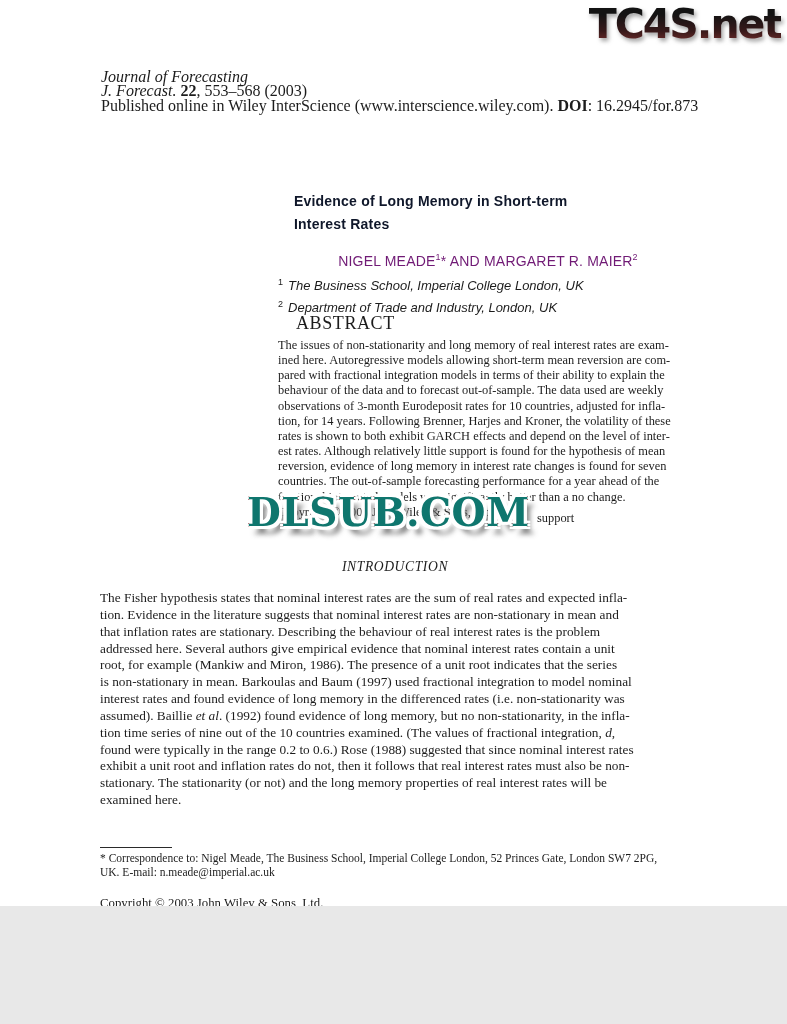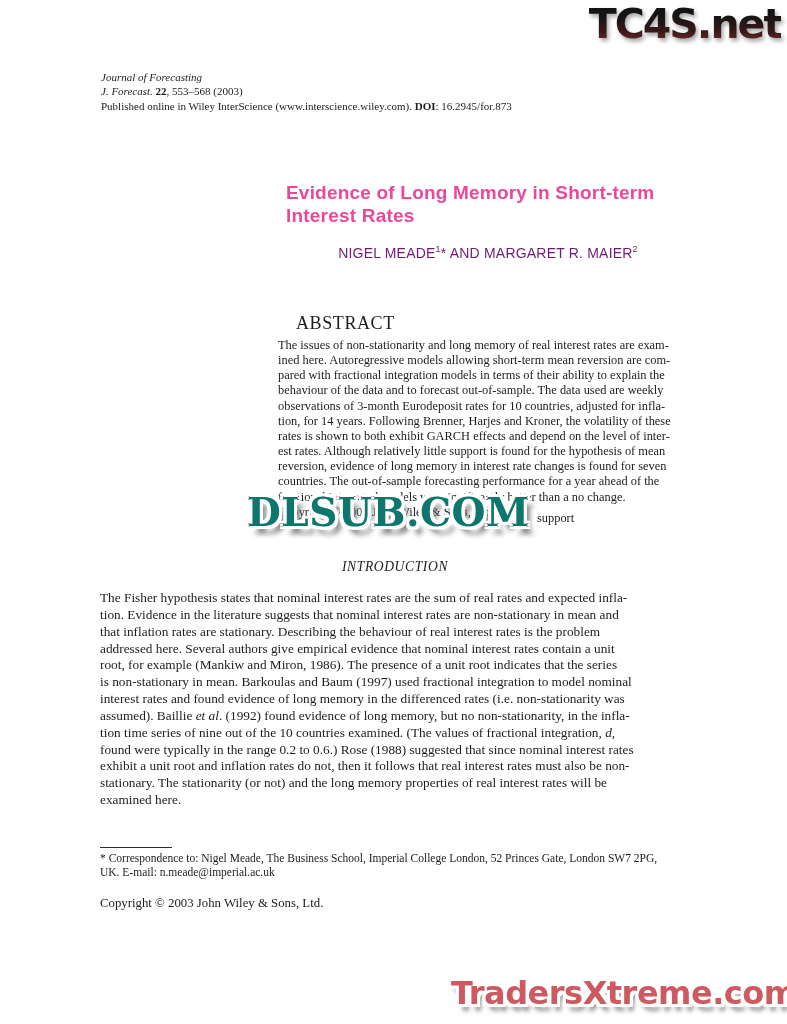--- a/index.html
+++ b/index.html
@@ -1,29 +1,29 @@
 <!DOCTYPE html>
 <html><head>
 <meta charset="utf-8">
 <style>
   html,body { margin:0; padding:0; background:#e8e8e8; }
   .page {
-    position:relative; width:787px; height:1024px; margin:0 auto;
+    position:relative; width:787px; height:906px; margin:0 auto;
     background:#ffffff; overflow:hidden;
     font-family:"Liberation Serif", serif; color:#1c1c1c;
   }
 
   
-  .journal-header { position:absolute; left:101px; top:70px; font-size:11px; line-height:14.4px; }
+  .journal-header { position:absolute; left:101px; top:70px; font-size:16px; line-height:14.4px; }
   .jh-italic { font-style:italic; }
   .jh-bold { font-weight:bold; }
 
   
   .title-block { position:absolute; left:278px; top:174px; width:420px; font-family:"Liberation Sans", sans-serif; }
-  .article-title { margin:8px; font-size:19px; line-height:22.5px; font-weight:bold; letter-spacing:0.2px; white-space:pre-line; color:#ec4899; }
+  .article-title { margin:16px; font-size:14px; line-height:22.5px; font-weight:bold; letter-spacing:0.2px; white-space:pre-line; color:#0f172a; }
   .authors-line { margin-top:17px; font-size:14px; letter-spacing:0.2px; color:#701a75;text-align:center; }
   .authors-line sup, .affil-row sup { font-size:9px; }
   .affils { margin-top:4px; font-size:13px; line-height:18px; }
   .affil-row sup { font-style:normal; margin-right:5px; }
   .affil-text { font-style:italic; }
 
   
   .abstract-block { position:absolute; left:278px; top:313px; width:410px; }
   .abstract-heading { font-size:18px; letter-spacing:0.6px; margin:0 0 4px 18px; font-weight:normal; }
   .abstract-text { font-size:12.4px; line-height:15.15px; white-space:pre; }
@@ -85,20 +85,28 @@
     </div>
     <div>
       <span>Published online in Wiley InterScience (www.interscience.wiley.com). </span><span class="jh-bold">DOI</span><span>: 16.2945/for.873</span>
     </div>
   </div>
 
   <div class="title-block">
     <h1 class="article-title">Evidence of Long Memory in Short-term
 Interest Rates</h1>
     <div class="authors-line"><span>NIGEL MEADE</span><sup>1</sup><span>* AND MARGARET R. MAIER</span><sup>2</sup></div>
+    <div class="affils">
+      <div class="affil-row">
+        <sup>1</sup><span class="affil-text">The Business School, Imperial College London, UK</span>
+      </div>
+      <div class="affil-row">
+        <sup>2</sup><span class="affil-text">Department of Trade and Industry, London, UK</span>
+      </div>
+    </div>
   </div>
 
   <div class="abstract-block">
     <h2 class="abstract-heading">ABSTRACT</h2>
     <div class="abstract-text">The issues of non-stationarity and long memory of real interest rates are exam-
 ined here. Autoregressive models allowing short-term mean reversion are com-
 pared with fractional integration models in terms of their ability to explain the
 behaviour of the data and to forecast out-of-sample. The data used are weekly
 observations of 3-month Eurodeposit rates for 10 countries, adjusted for infla-
 tion, for 14 years. Following Brenner, Harjes and Kroner, the volatility of these

